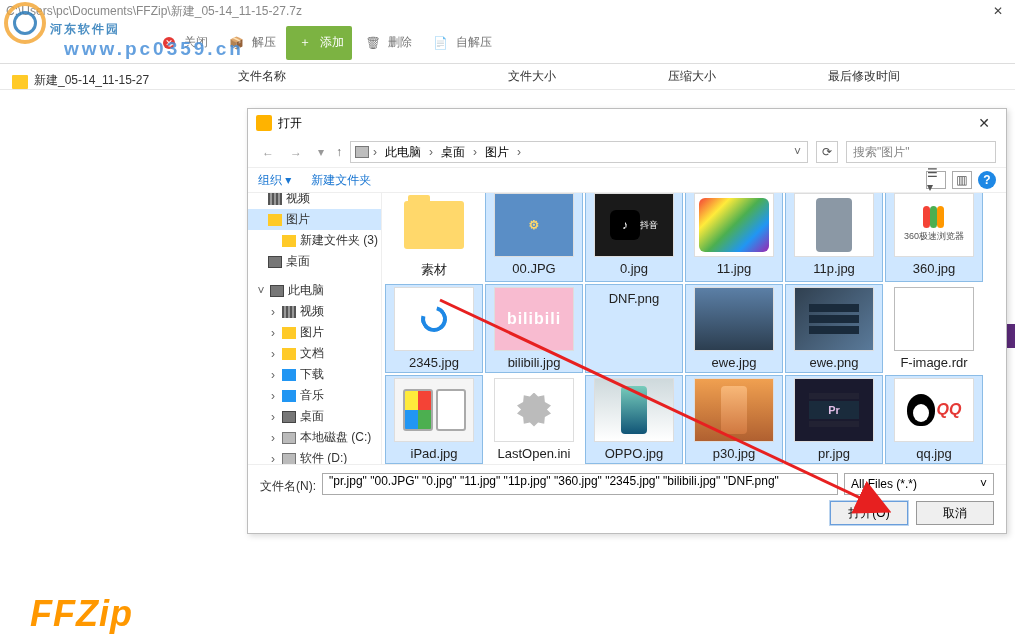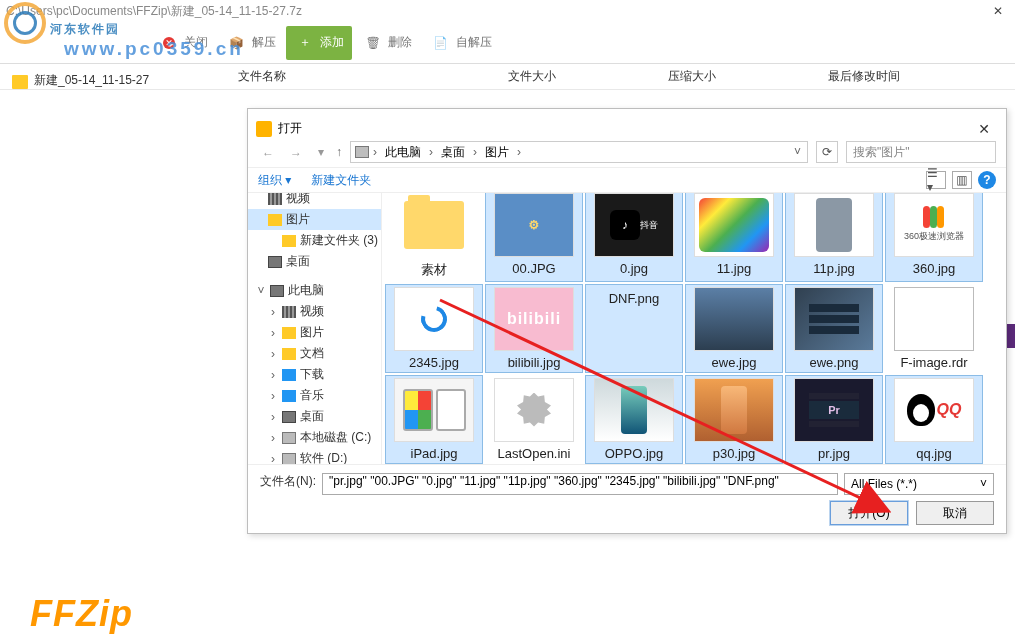--- a/index.html
+++ b/index.html
@@ -31,21 +31,21 @@
 .watermark .sub { font-size: 19px; color: #4a90d9; display: block; letter-spacing: 3px; margin-top: -6px; padding-left: 60px; }
 .watermark .logo { display: inline-block; width: 42px; height: 42px; border-radius: 50%; border: 4px solid #f4a93a; vertical-align: middle; position: relative; margin-right: 4px; }
 .watermark .logo::before { content: ""; position: absolute; inset: 5px; border: 3px solid #2b7bb9; border-radius: 50%; }
 
 .ffzip-logo { position: absolute; left: 30px; bottom: 6px; font-size: 36px; font-weight: bold; font-style: italic; color: #ff9800; letter-spacing: 1px; }
 
 .side-thumb { position: absolute; right: 0; top: 324px; width: 28px; height: 24px; background: #5b2a7a; display: flex; align-items: center; justify-content: center; color: #f9a825; font-size: 11px; font-weight: bold; }
 
 
 .dialog { position: absolute; left: 247px; top: 108px; width: 760px; height: 426px; background: #fff; border: 1px solid #bdbdbd; box-shadow: 2px 2px 6px rgba(0,0,0,.15); display: flex; flex-direction: column; }
-.dlg-title { height: 28px; display: flex; align-items: flex-end; padding: 0 8px; }
+.dlg-title { height: 28px; display: flex; align-items: center; padding: 0 8px; }
 .dlg-title .ic-app { width: 16px; height: 16px; background: #ffb300; border-radius: 2px; margin-right: 6px; }
 .dlg-title .x { margin-left: auto; padding: 0 8px; font-size: 14px; color: #333; }
 
 .dlg-nav { height: 30px; display: flex; align-items: center; padding: 0 10px; gap: 8px; }
 .dlg-nav .navarrow { color: #999; padding: 0 4px; }
 .dlg-nav .up { color: #666; }
 .dlg-nav .path { flex: 1; display: flex; align-items: center; border: 1px solid #ccc; height: 22px; padding: 0 4px; gap: 2px; }
 .dlg-nav .path .pc-ic { width: 14px; height: 12px; background: #bdbdbd; border: 1px solid #777; display: inline-block; }
 .dlg-nav .path .seg { padding: 0 4px; }
 .dlg-nav .path .car { color: #666; padding: 0 2px; }
@@ -109,21 +109,21 @@
 .ewe-bars div { width:50px; height:8px; background:#1a2b3c; }
 .bili-text { color:#fff; font-size:16px; font-weight:bold; letter-spacing:1px;}
 .logo360 { display:flex; flex-direction:column; align-items:center; gap:2px;}
 .circ360 { width:22px; height:22px; display:flex; }
 .seg360 { width:7px; height:22px; border-radius:4px; }
 .ipads { display:flex; gap:3px; align-items:center;}
 .ipad-dev { width:30px; height:42px; background:#fff; border:2px solid #aaa; border-radius:3px;}
 .ipad-apps { background: conic-gradient(#f44336 0 25%, #4caf50 0 50%, #2196f3 0 75%, #ffeb3b 0 100%);}
 
 .dlg-bottom { border-top: 1px solid #eee; padding: 8px 12px; display: flex; flex-direction: column; gap: 6px; }
-.fn-row { display: flex; align-items: flex-start; gap: 6px; }
+.fn-row { display: flex; align-items: flex-end; gap: 6px; }
 .fn-row label { color: #333; }
 .fn-row .fn-input { flex: 1; height: 22px; border: 1px solid #aaa; padding: 0 6px; background: #fff; overflow: hidden; white-space: nowrap;}
 .fn-row .filter { width: 150px; height: 22px; border: 1px solid #aaa; padding: 0 6px; display: flex; align-items: center; justify-content: space-between; }
 .btn-row { display: flex; justify-content: flex-end; gap: 8px; }
 .btn { width: 78px; height: 24px; border: 1px solid #999; background: #efefef; display: flex; align-items: center; justify-content: center; }
 .btn.primary { border:1px solid #6a9edb; outline:1px solid #bcd5ef; }
 
 
 .arrow { position: absolute; pointer-events: none; }
 .arrow svg { overflow: visible; }

